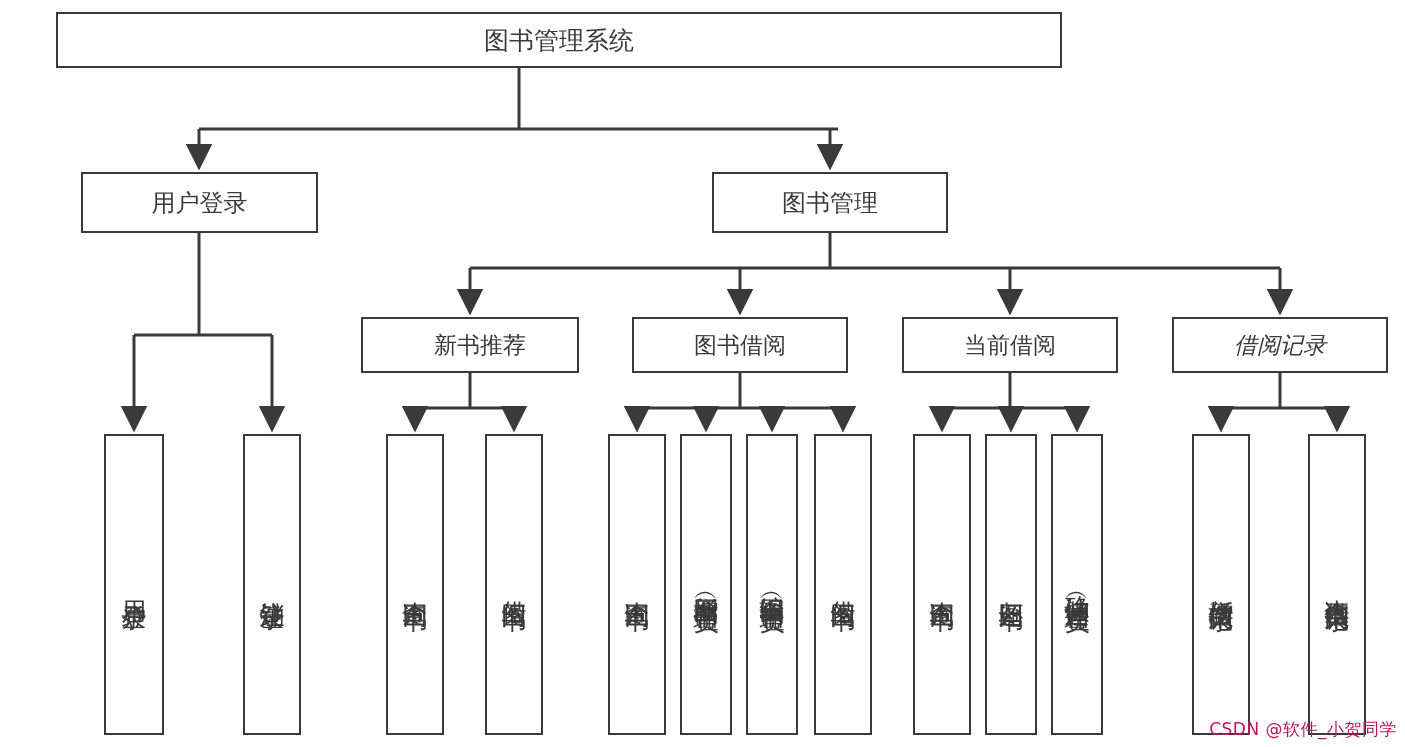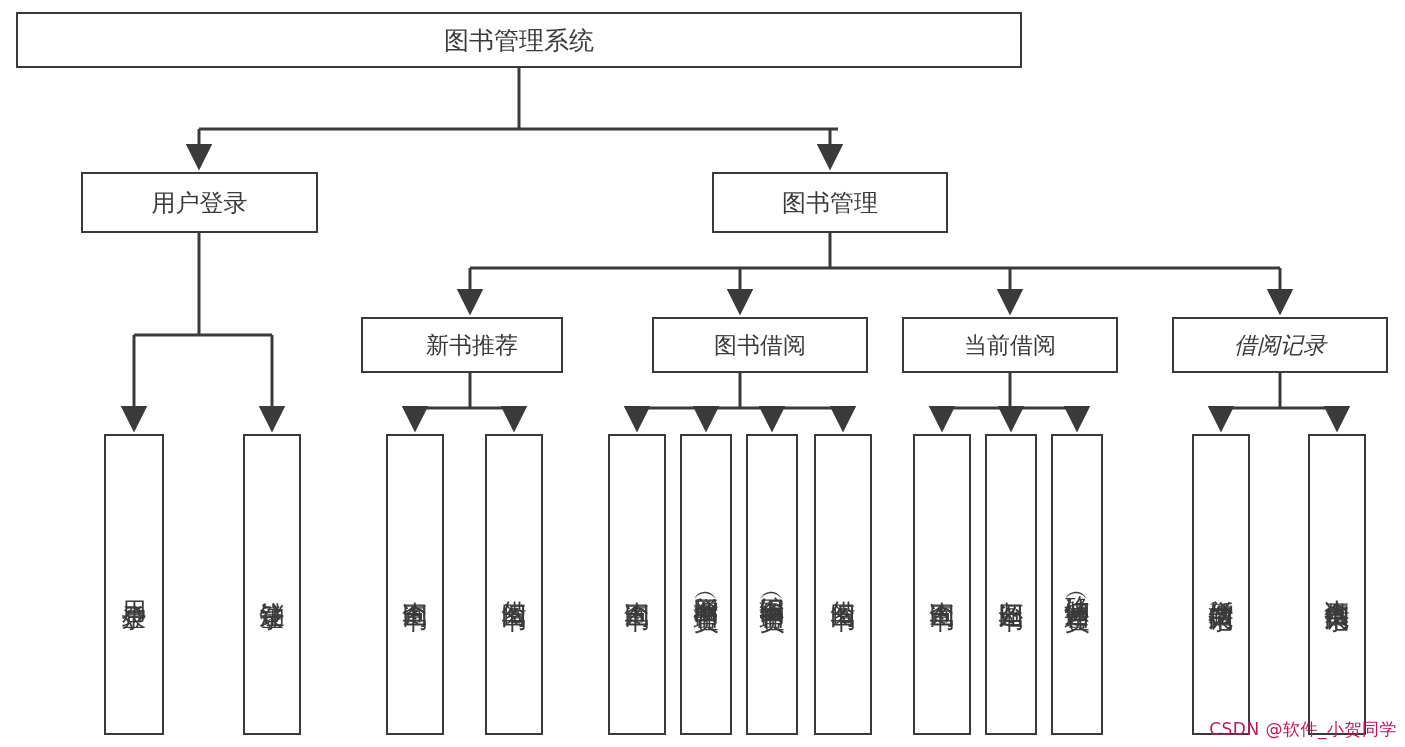--- a/index.html
+++ b/index.html
@@ -32,20 +32,21 @@
     background: #ffffff;
     border: 2.5px solid #3a3a3a;
     display: flex;
     align-items: center;
     justify-content: center;
     color: #3a3a3a;
     z-index: 2;
   }
   .node.root {
     font-size: 25px;
+    margin-left: 40px;
   }
   .node.lvl2 {
     font-size: 24px;
   }
   .node.lvl3 {
     font-size: 23px;
   }
   .node.leaf {
     font-size: 25px;
     writing-mode: vertical-rl;
@@ -133,24 +134,24 @@
   <div id="nodes-layer">
       <div class="node root" style="left: 16px; top: 12px; width: 1006px; height: 56px;">
         <span class="label">图书管理系统</span>
       </div>
       <div class="node lvl2" style="left: 81px; top: 172px; width: 237px; height: 61px;">
         <span class="label">用户登录</span>
       </div>
       <div class="node lvl2" style="left: 712px; top: 172px; width: 236px; height: 61px; align-items: center;">
         <span class="label">图书管理</span>
       </div>
-      <div class="node lvl3" style="left: 361px; top: 317px; width: 202px; height: 56px; padding-left: 20px;">
+      <div class="node lvl3" style="left: 361px; top: 317px; width: 218px; height: 56px; padding-left: 20px;">
         <span class="label">新书推荐</span>
       </div>
-      <div class="node lvl3" style="left: 632px; top: 317px; width: 216px; height: 56px; margin-left: 20px;">
+      <div class="node lvl3" style="left: 632px; top: 317px; width: 216px; height: 56px;">
         <span class="label">图书借阅</span>
       </div>
       <div class="node lvl3" style="left: 902px; top: 317px; width: 216px; height: 56px; justify-content: center;">
         <span class="label">当前借阅</span>
       </div>
       <div class="node lvl3" style="left: 1172px; top: 317px; width: 216px; height: 56px; font-style: italic;">
         <span class="label">借阅记录</span>
       </div>
       <div class="node leaf" style="left: 104px; top: 434px; width: 60px; height: 301px;">
         <span class="label">用户登录</span>

